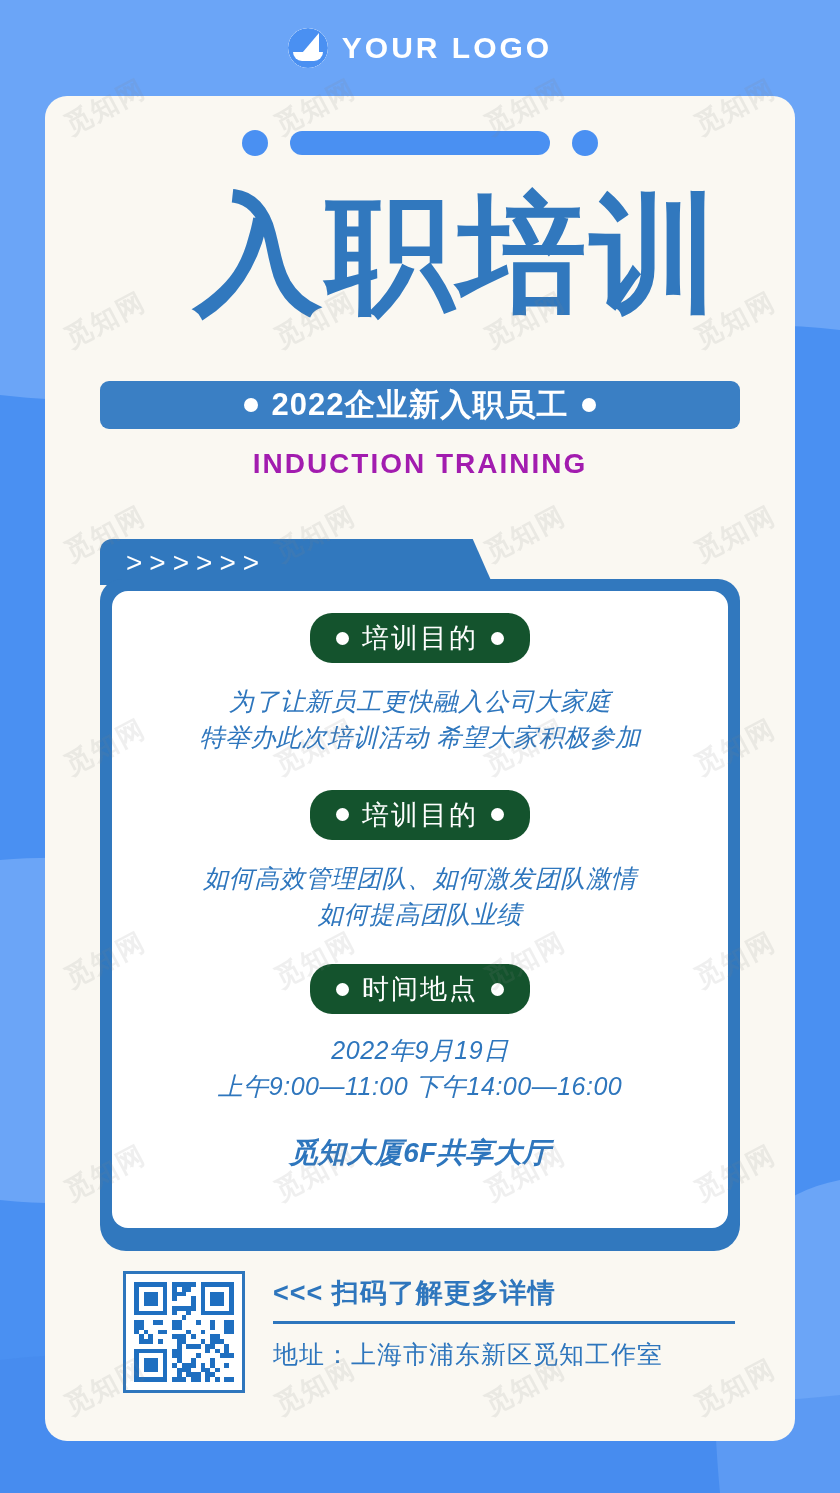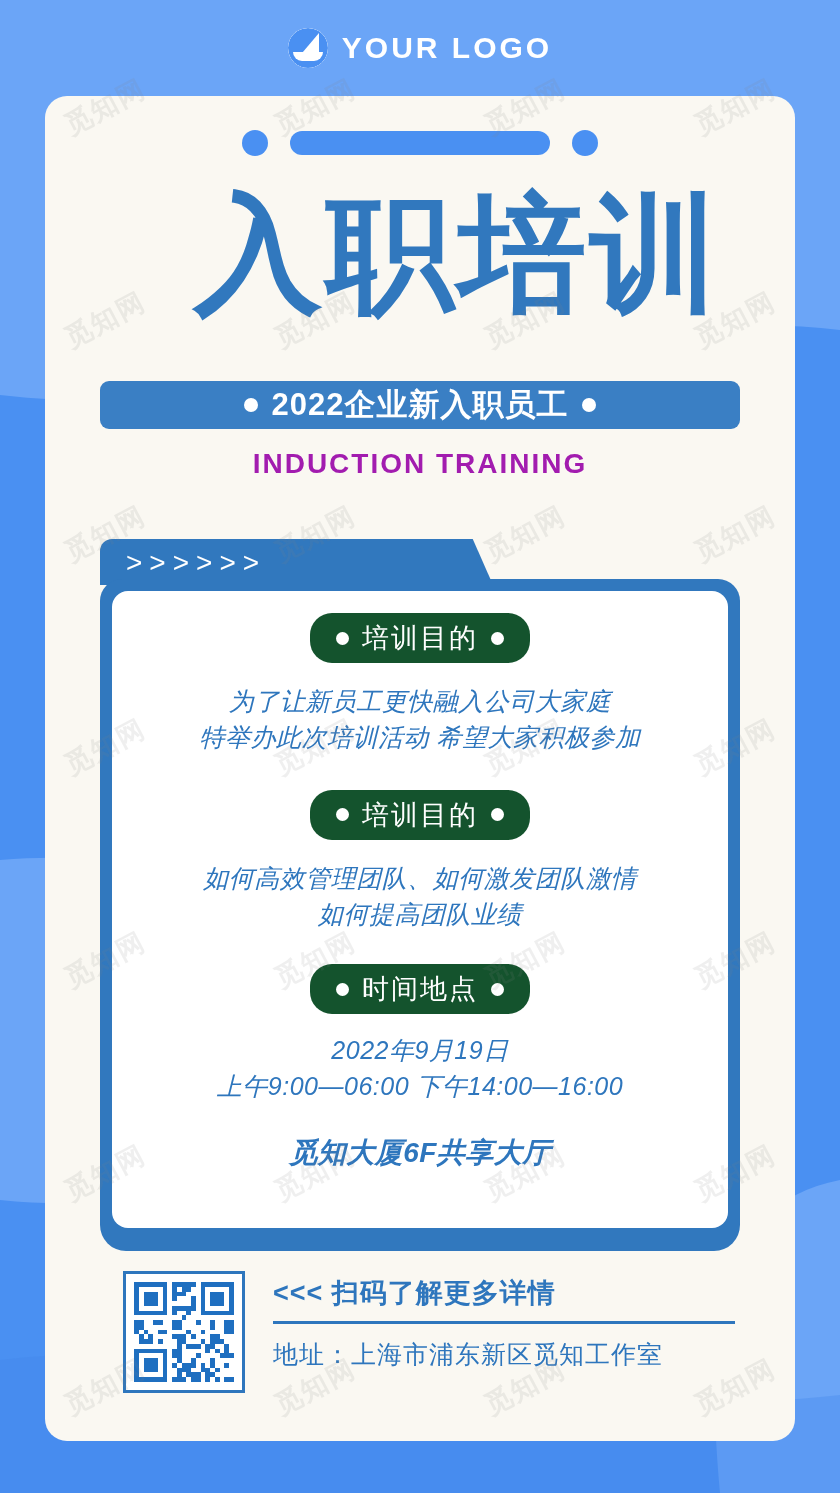--- a/index.html
+++ b/index.html
@@ -231,21 +231,21 @@
           <div class="sec-line">如何提高团队业绩</div>
         </div>
 
         <div class="sec" style="margin-top:32px;">
           <span class="sec-badge">
             <span class="dot"></span>
             <span>时间地点</span>
             <span class="dot"></span>
           </span>
           <div class="sec-line" style="margin-top:18px;">2022年9月19日</div>
-          <div class="sec-line">上午9:00—06:00 下午14:00—16:00</div>
+          <div class="sec-line">上午9:00—11:00 下午14:00—16:00</div>
           <div class="sec-line bold" style="margin-top:28px;">觅知大厦6F共享大厅</div>
         </div>
 
       </div>
     </div>
   </div>
 
   <div class="footer">
     <div class="qr-box">
       <div class="qr-grid" id="qr-grid">

